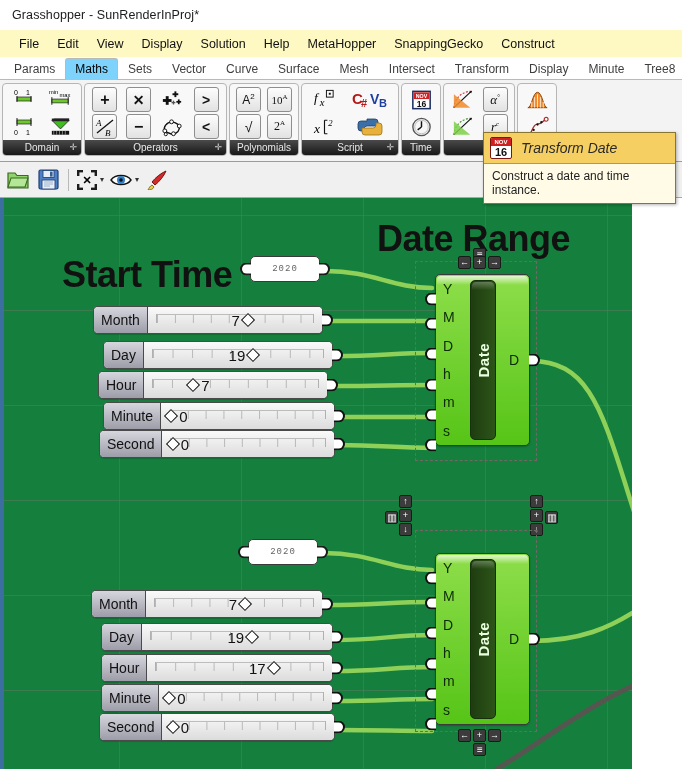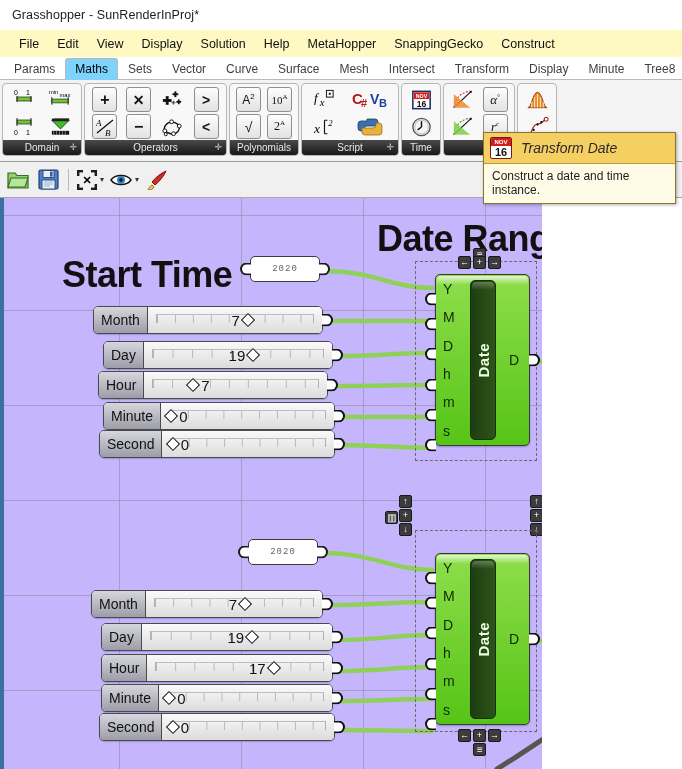--- a/index.html
+++ b/index.html
@@ -77,22 +77,22 @@
   .ctoolbar .sep { width:1px; height:22px; background:#b9b9b9; margin:0 2px; }
   .zoomsel {
     width:138px; height:22px; background:#fff; border:1px solid #9a9a9a;
     display:flex; align-items:center; justify-content:space-between;
     padding:0 5px; font-size:12px; color:#111;
   }
   .zoomsel .chev { color:#555; font-size:10px; }
 
   
   .canvas {
-    position:absolute; left:0; top:198px; width:542px; height:571px;
-    background:#c4b5fd; overflow:hidden;
+    position:absolute; left:0; top:198px; width:632px; height:571px;
+    background:#15803d; overflow:hidden;
   }
   .canvas .leftedge { position:absolute; left:0; top:0; width:4px; height:100%; background:#3c6e9f; }
   .grid {
     position:absolute; left:0; top:0; width:100%; height:100%;
     background-image:
       linear-gradient(to right, rgba(120,118,110,.38) 1px, transparent 1px),
       linear-gradient(to bottom, rgba(120,118,110,.38) 1px, transparent 1px);
     background-size:122px 95px;
     background-position:-3px 17px;
   }

